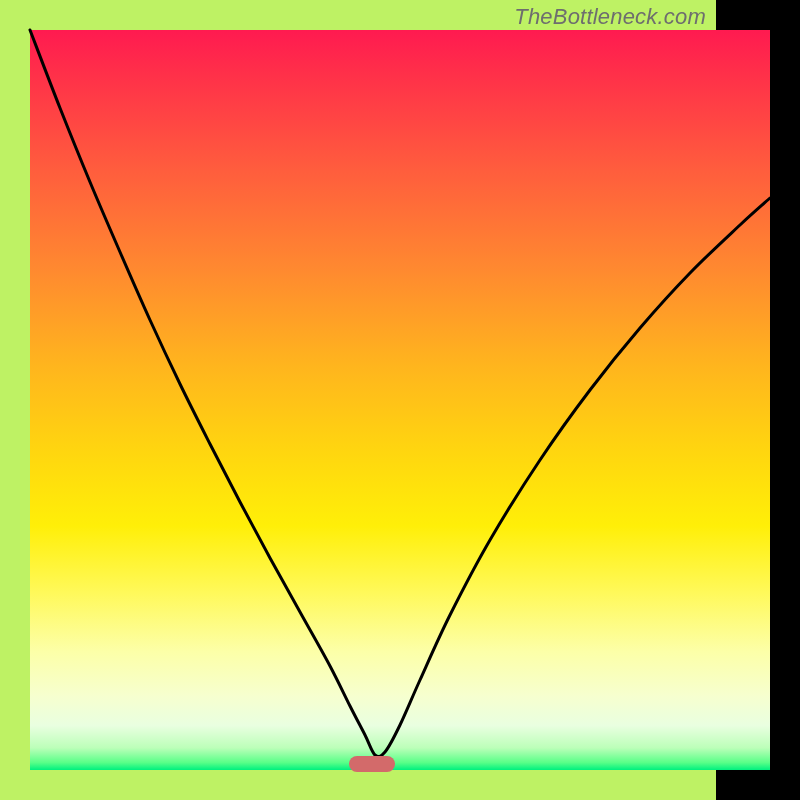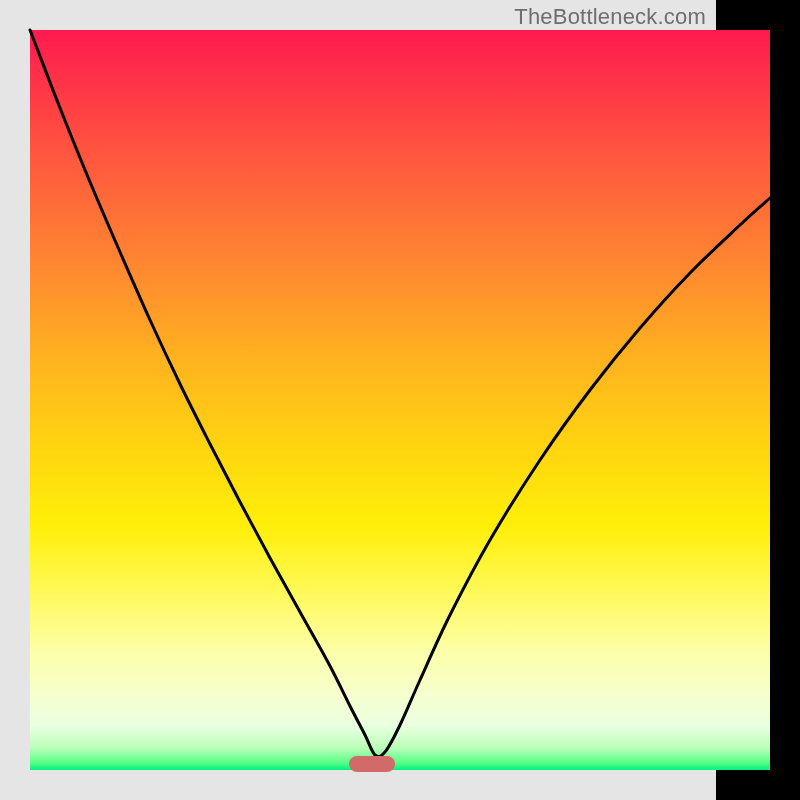--- a/index.html
+++ b/index.html
@@ -8,21 +8,22 @@
     width: 800px;
     height: 800px;
     overflow: hidden;
     background: #000;
     font-family: Arial, Helvetica, sans-serif;
   }
   .outer {
     position: relative;
     width: 716px;
     height: 800px;
-    background: #e5e5e5;
+    background: #bef264;
+    font-style: italic;
   }
   .plot {
     position: absolute;
     left: 30px;
     top: 30px;
     width: 740px;
     height: 740px;
     background: linear-gradient(to bottom,
        #ff1a50 0%,
        #ff3049 6%,

